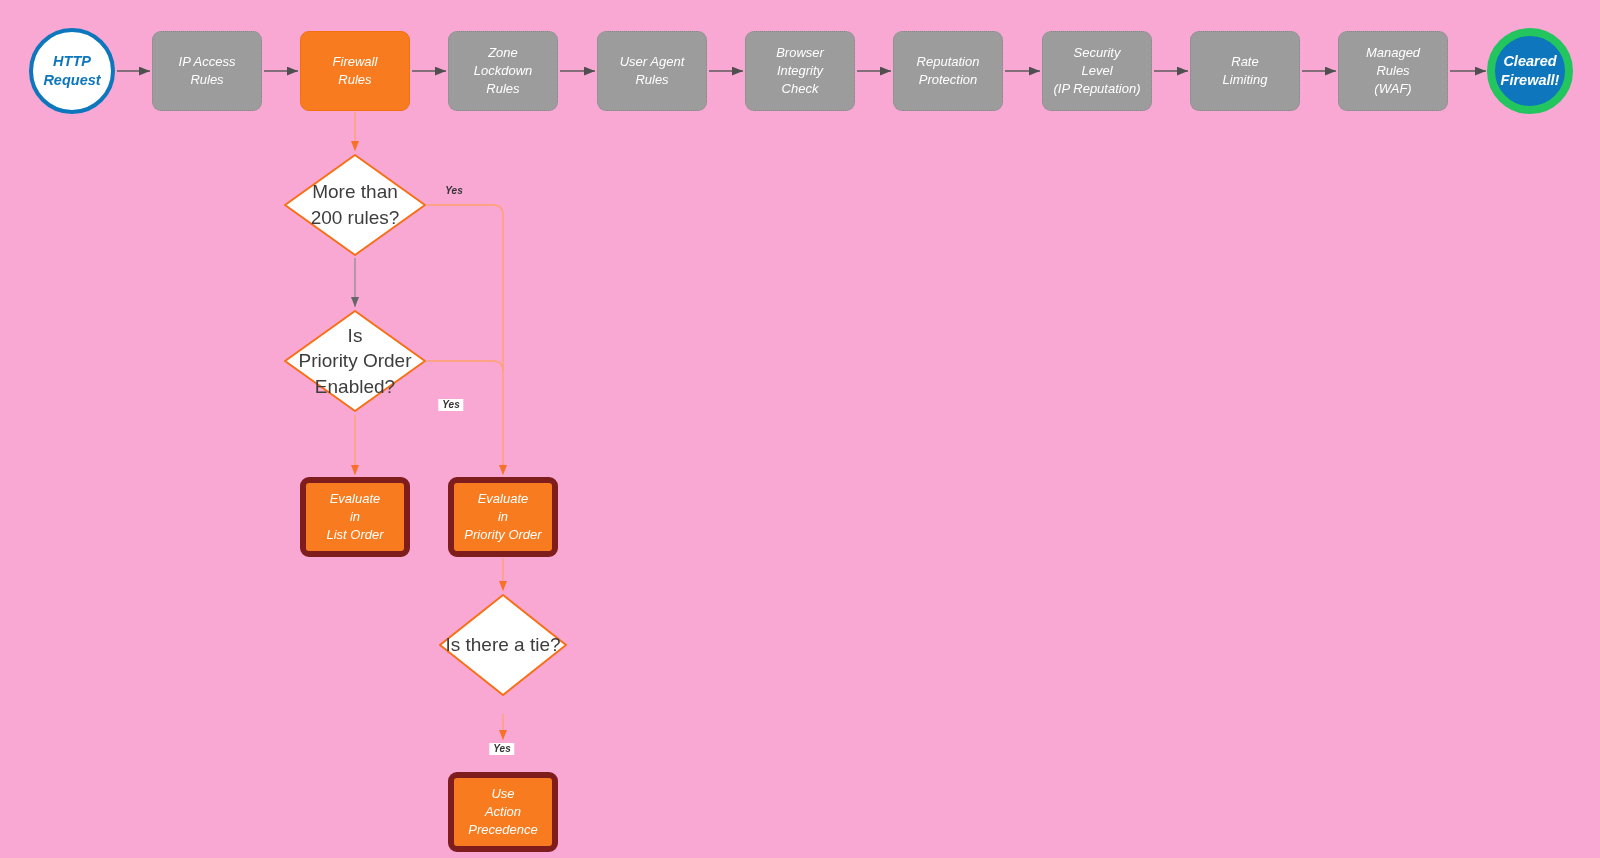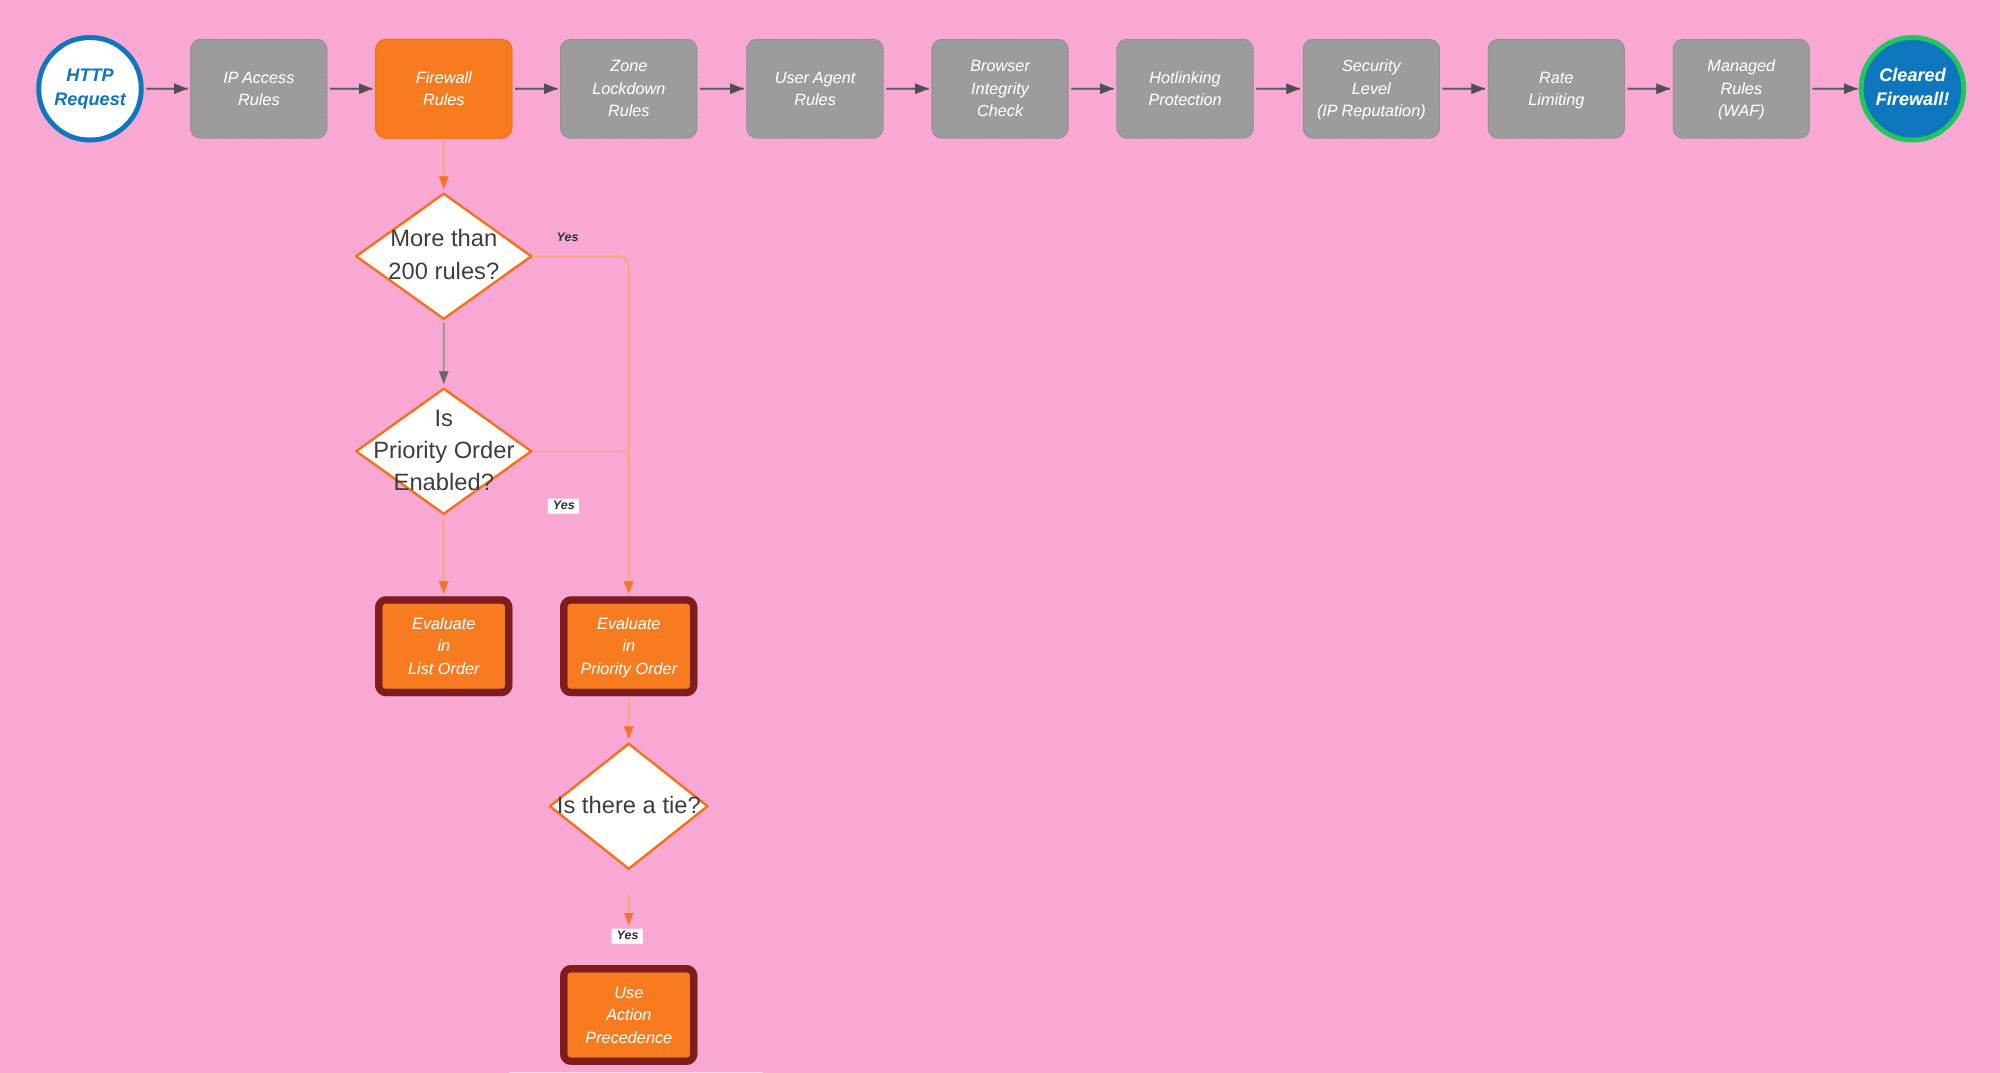--- a/index.html
+++ b/index.html
@@ -19,21 +19,21 @@
   .obox { width:110px; height:80px; border-radius:9px; background:#F87C1F; border:6px solid #7f1d1d; }
   .stage span, .obox span {
     white-space:pre-line; font-style:italic; font-size:13px; line-height:1.4;
     color:#FFFFFF;
   }
 
   .circle { width:86px; height:86px; border-radius:50%; }
   .circle span { white-space:pre-line; font-style:italic; font-weight:bold; font-size:14.5px; line-height:1.3; }
   .circle.start { left:29px;  top:28px; background:#FFFFFF; border:4px solid #0D76BC; }
   .circle.start span { color:#0D76BC; }
-  .circle.end { left:1487px; top:28px; background:#0D76BC; border:4px solid #22c55e; }
+  .circle.end { left:1487px; top:28px; background:#0D76BC; border:8px solid #22c55e; }
   .circle.end span { color:#FFFFFF; }
 
   .diamond { position:absolute; }
   .diamond svg { position:absolute; left:0; top:0; }
   .diamond .dlabel {
     position:absolute; left:0; top:0; right:0; bottom:0;
     display:flex; align-items:center; justify-content:center; text-align:center;
     white-space:pre-line; font-size:19px; line-height:1.35; color:#3D3D3D;
   }
 
@@ -106,21 +106,21 @@
   <div class="node stage gray" style="left:597px">
     <span>User Agent
 Rules</span>
   </div>
   <div class="node stage gray" style="left:745px">
     <span>Browser
 Integrity
 Check</span>
   </div>
   <div class="node stage gray" style="left:893px">
-    <span>Hotlinking
+    <span>Reputation
 Protection</span>
   </div>
   <div class="node stage gray" style="left:1042px">
     <span>Security
 Level
 (IP Reputation)</span>
   </div>
   <div class="node stage gray" style="left:1190px">
     <span>Rate
 Limiting</span>

